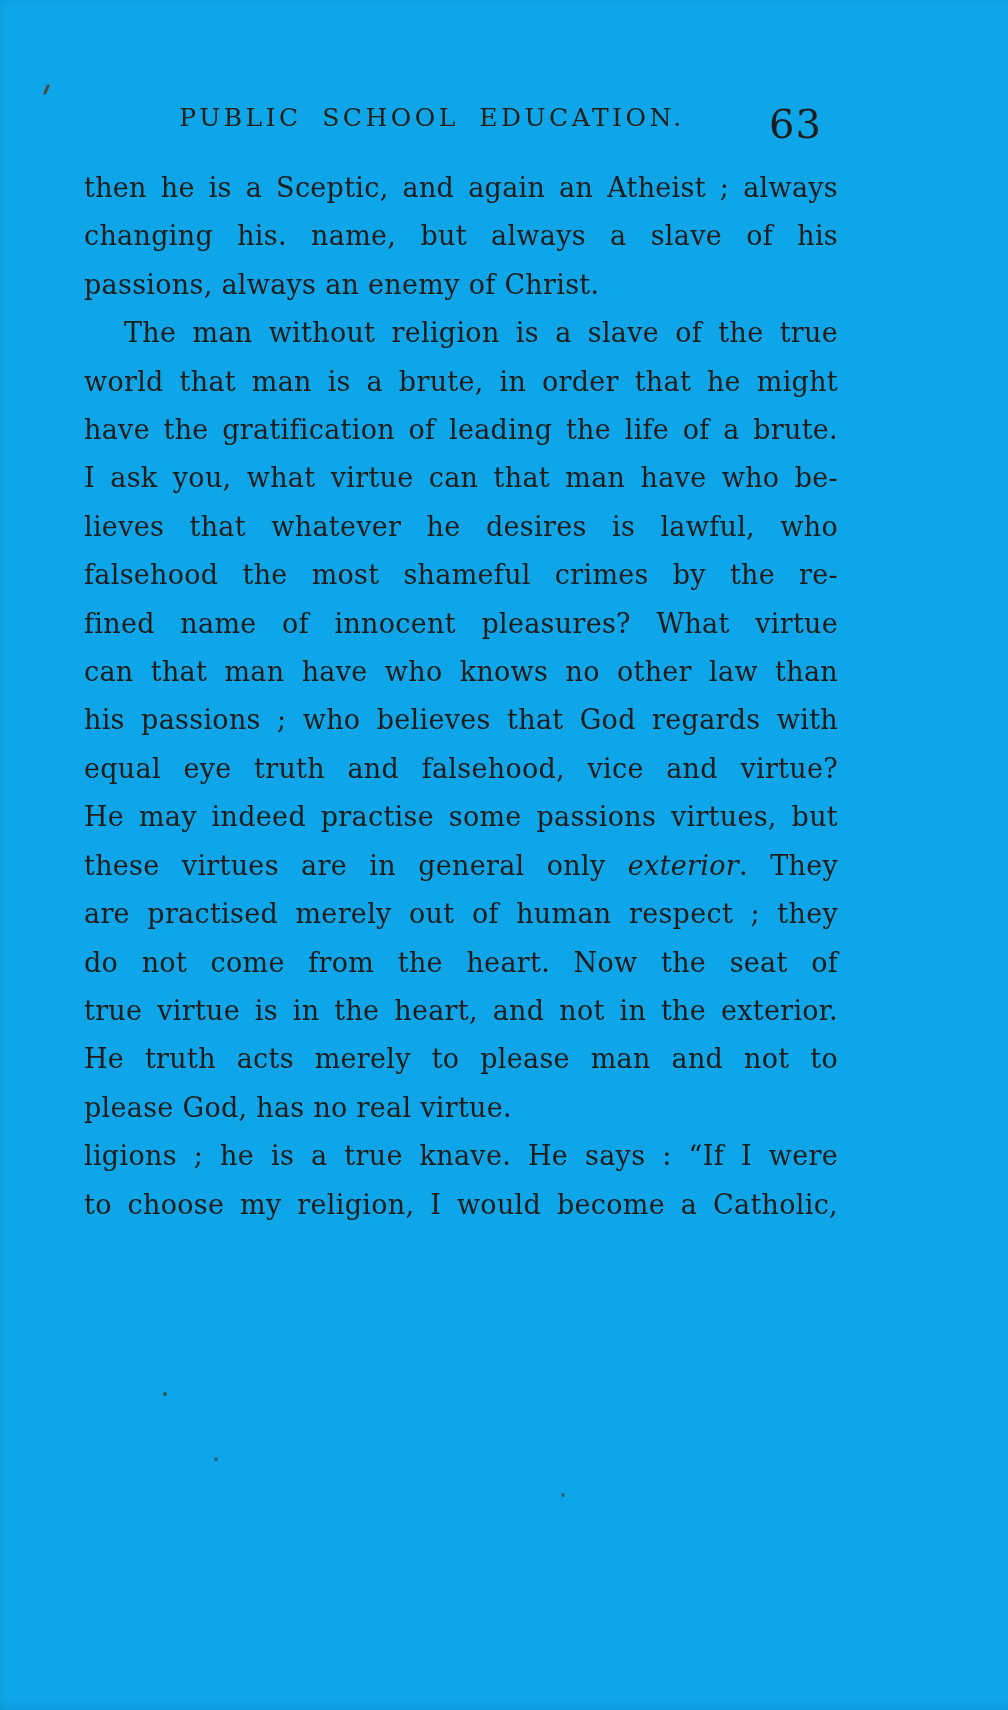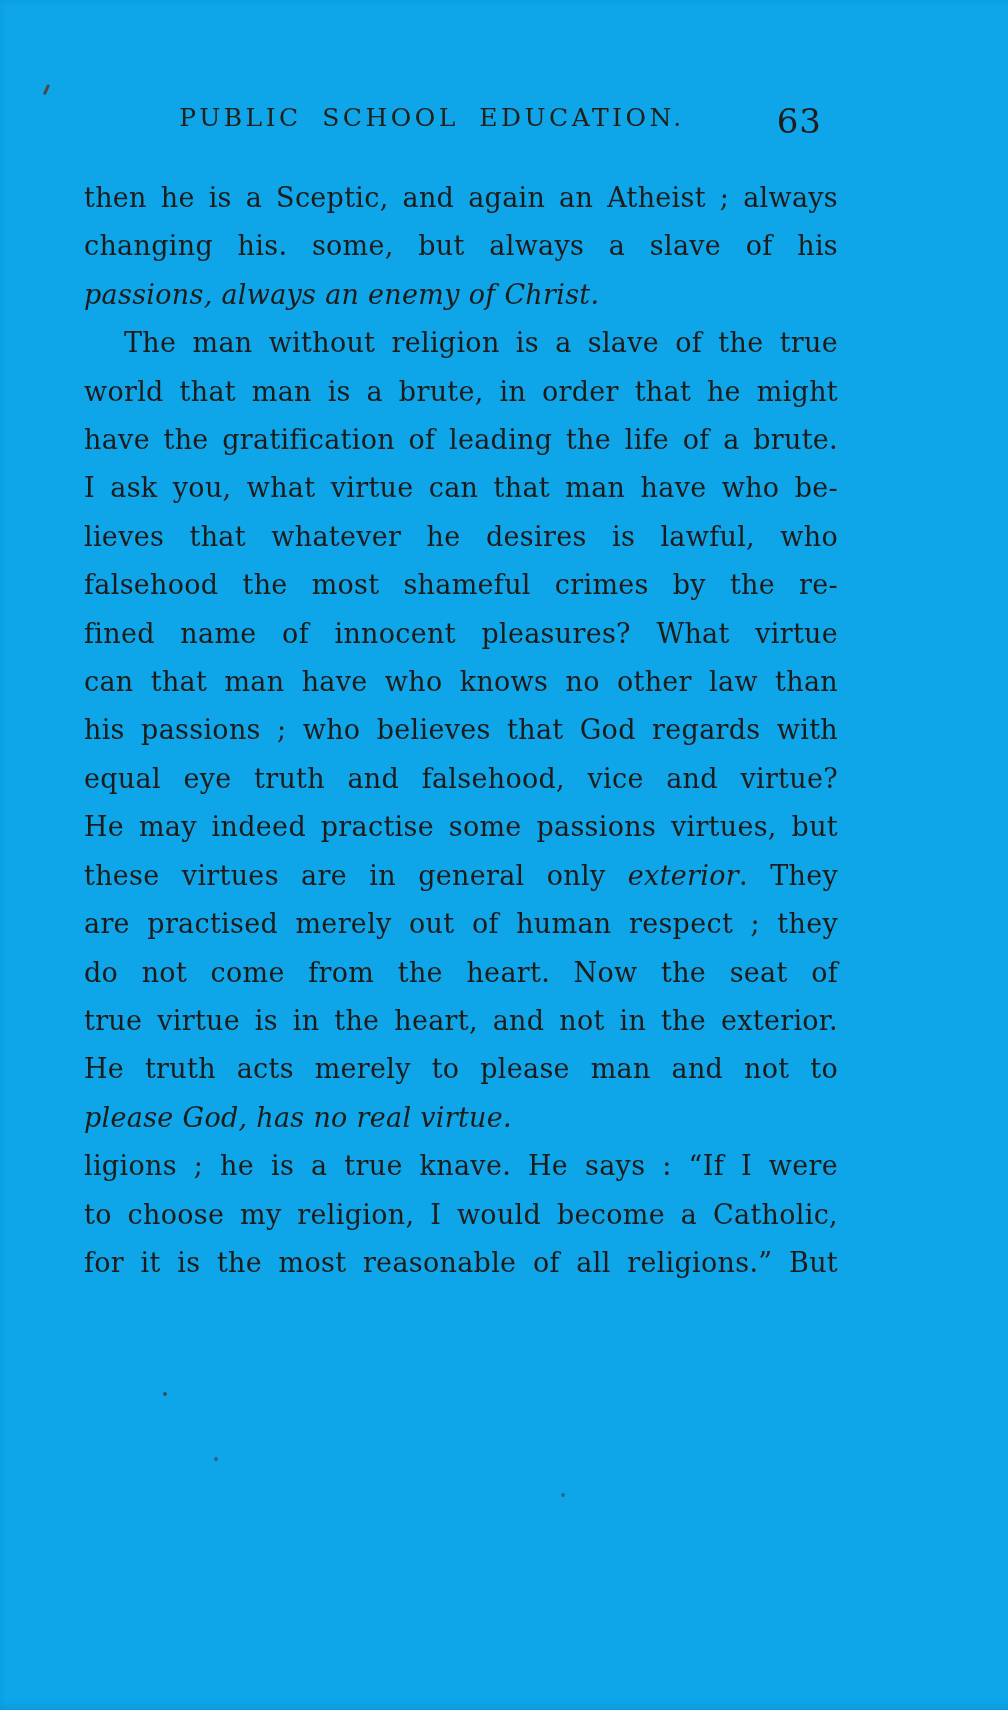--- a/index.html
+++ b/index.html
@@ -30,40 +30,40 @@
     font-size: 25px;
     letter-spacing: 3.5px;
     word-spacing: 9px;
     white-space: nowrap;
     color: #222019;
   }
   .page-number {
     position: absolute;
     right: 18px;
     top: -2px;
-    font-size: 34px;
+    font-size: 40px;
     letter-spacing: 1px;
   }
   .body-text {
     position: absolute;
-    top: 174px;
+    top: 164px;
     left: 84px;
     width: 754px;
   }
   .line {
     font-size: 27px;
     line-height: 48.4px;
     text-align: justify;
     text-align-last: justify;
     text-justify: inter-word;
     white-space: normal;
     letter-spacing: 0.3px;
   }
   .line.indent { text-indent: 40px; }
-  .line.no-justify { text-align-last: left; font-style: italic; }
+  .line.no-justify { text-align-last: left; }
   .line i { font-style: italic; }
   .ink-mark {
     position: absolute;
     background: #3a3833;
     border-radius: 50%;
   }
   .ink-tick {
     position: absolute;
     width: 2.5px;
     height: 11px;
@@ -78,40 +78,39 @@
 <div class="page">
   <span class="ink-tick" style="left:45px; top:84px;"></span>
 
   <div class="header">
     <div class="header-title">PUBLIC SCHOOL EDUCATION.</div>
     <div class="page-number">63</div>
   </div>
 
   <div class="body-text">
       <div class="line">then he is a Sceptic, and again an Atheist ; always</div>
-      <div class="line">changing his. some, but always a slave of his</div>
+      <div class="line">changing his. name, but always a slave of his</div>
       <div class="line no-justify">passions, always an enemy of Christ.</div>
       <div class="line indent">The man without religion is a slave of the true</div>
       <div class="line">world that man is a brute, in order that he might</div>
       <div class="line">have the gratification of leading the life of a brute.</div>
       <div class="line">I ask you, what virtue can that man have who be-</div>
       <div class="line">lieves that whatever he desires is lawful, who</div>
       <div class="line">falsehood the most shameful crimes by the re-</div>
       <div class="line">fined name of innocent pleasures? What virtue</div>
       <div class="line">can that man have who knows no other law than</div>
       <div class="line">his passions ; who believes that God regards with</div>
       <div class="line">equal eye truth and falsehood, vice and virtue?</div>
       <div class="line">He may indeed practise some passions virtues, but</div>
       <div class="line">these virtues are in general only <i>exterior</i>. They</div>
       <div class="line">are practised merely out of human respect ; they</div>
       <div class="line">do not come from the heart. Now the seat of</div>
       <div class="line">true virtue is in the heart, and not in the exterior.</div>
       <div class="line">He truth acts merely to please man and not to</div>
       <div class="line no-justify">please God, has no real virtue.</div>
       <div class="line">ligions ; he is a true knave. He says : “If I were</div>
       <div class="line">to choose my religion, I would become a Catholic,</div>
-      <div class="line">for it is the most reasonable of all religions.” But</div>
     </div>
 
   <span class="ink-mark" style="left:163px; top:1392px; width:4px; height:4px; opacity:0.75;"></span>
   <span class="ink-mark" style="left:214px; top:1457px; width:4px; height:4px; opacity:0.6;"></span>
   <span class="ink-mark" style="left:561px; top:1493px; width:4px; height:4px; opacity:0.55;"></span>
 </div>
 
 </body></html>

